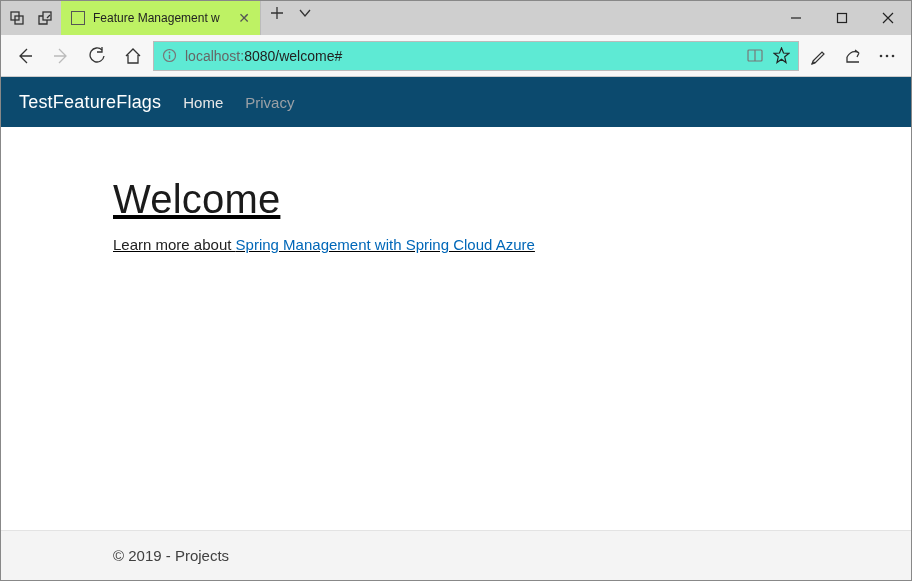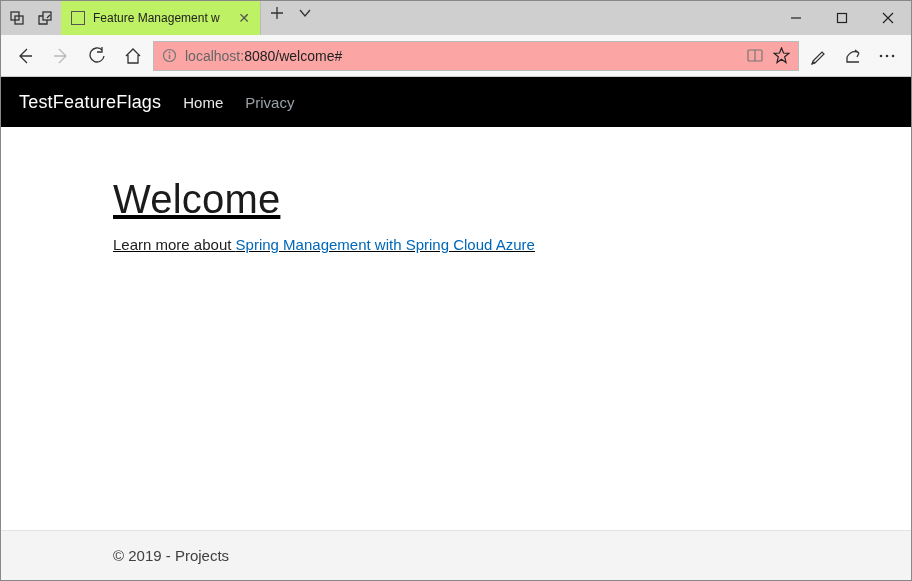--- a/index.html
+++ b/index.html
@@ -71,38 +71,38 @@
     }
     .tool-btn {
       width: 32px; height: 32px;
       display:flex; align-items:center; justify-content:center;
       color:#444; border-radius:2px;
     }
     .tool-btn.disabled { color:#aaa; }
     .address {
       flex: 1;
       height: 30px;
-      background: #fca5a5;
+      background: #5eead4;
       border: 1px solid #bbb;
       display: flex;
       align-items: center;
       padding: 0 8px;
       gap: 8px;
       font-size: 14px;
       color: #666;
     }
     .address .host { color:#666; }
     .address .rest { color:#222; }
     .addr-right { margin-left:auto; display:flex; gap:10px; align-items:center; color:#555; }
     .right-tools { display:flex; gap:2px; }
     
     .viewport { height: calc(581px - 34px - 42px - 2px); display:flex; flex-direction:column; }
     .navbar {
       height: 50px;
-      background: #000000;
+      background: #0c4a6e;
       display: flex;
       align-items: center;
       padding: 0 18px;
       gap: 22px;
       color: #fff;
       font-size: 16px;
     }
     .navbar .brand { font-size: 18px; color:#fff; letter-spacing:0.2px; }
     .navbar .navlink { color:#e8e8e8; font-size:15px; }
     .navbar .navlink.muted { color:#9aa0a6; }

